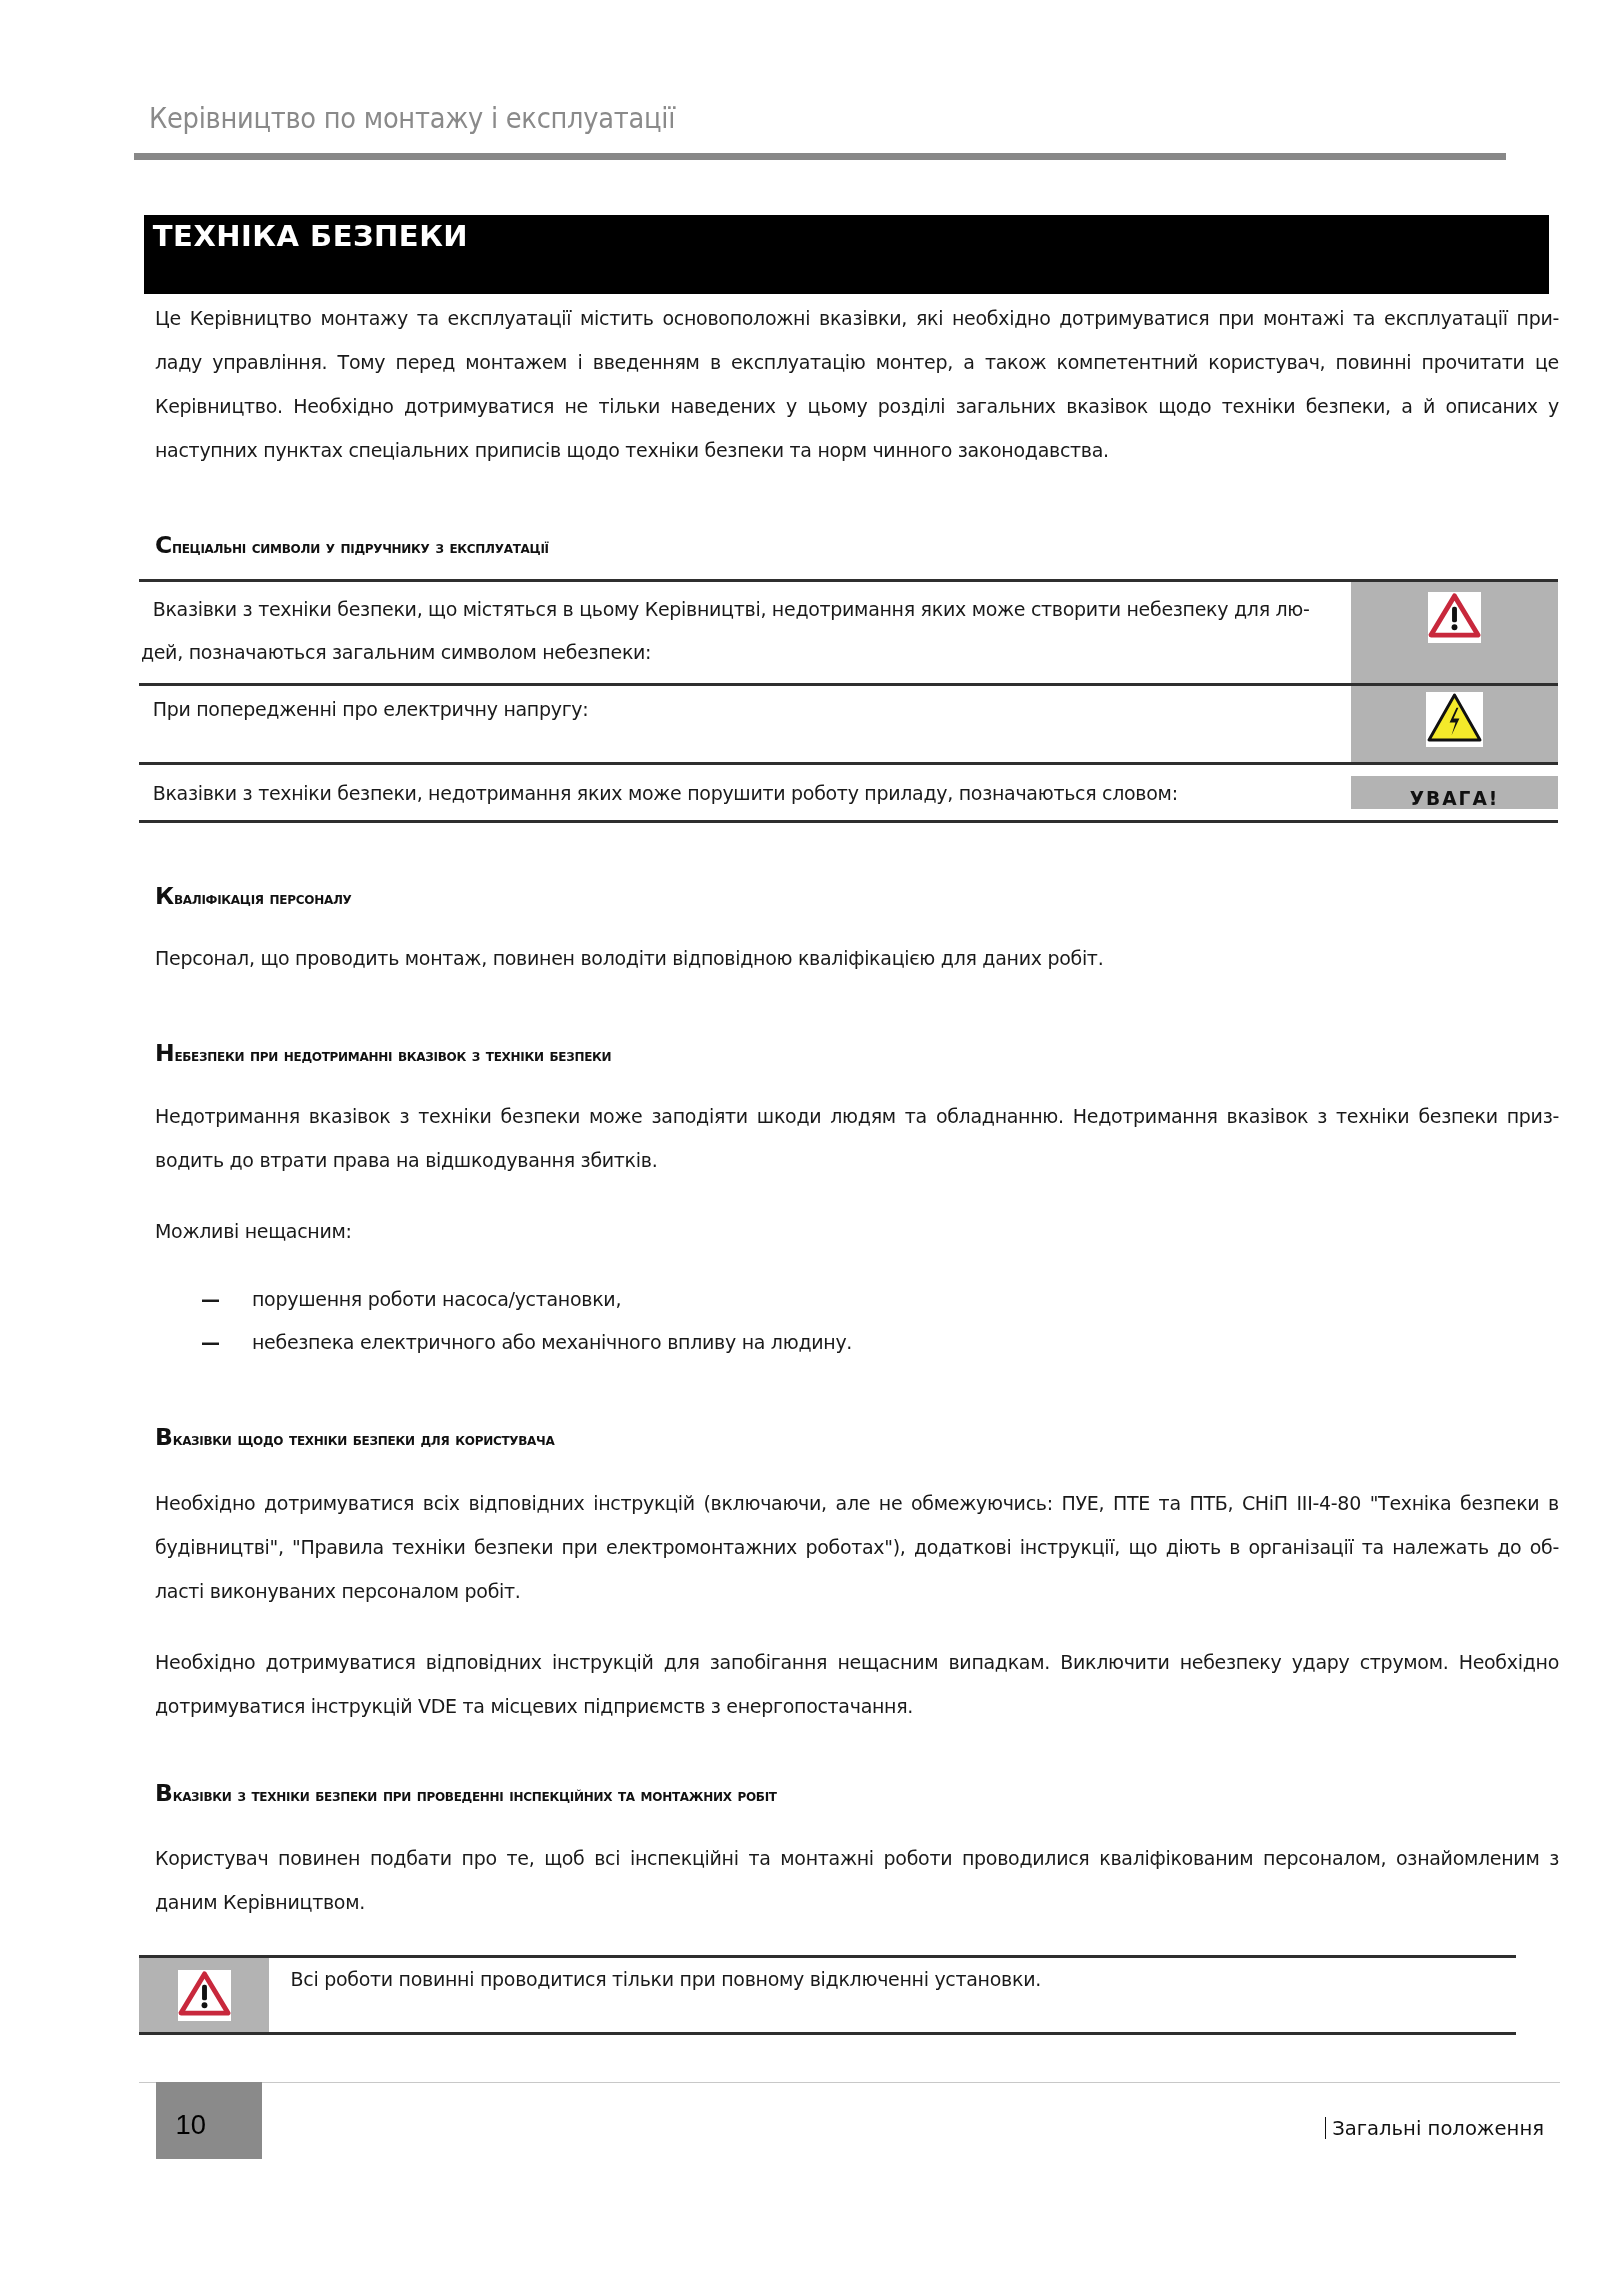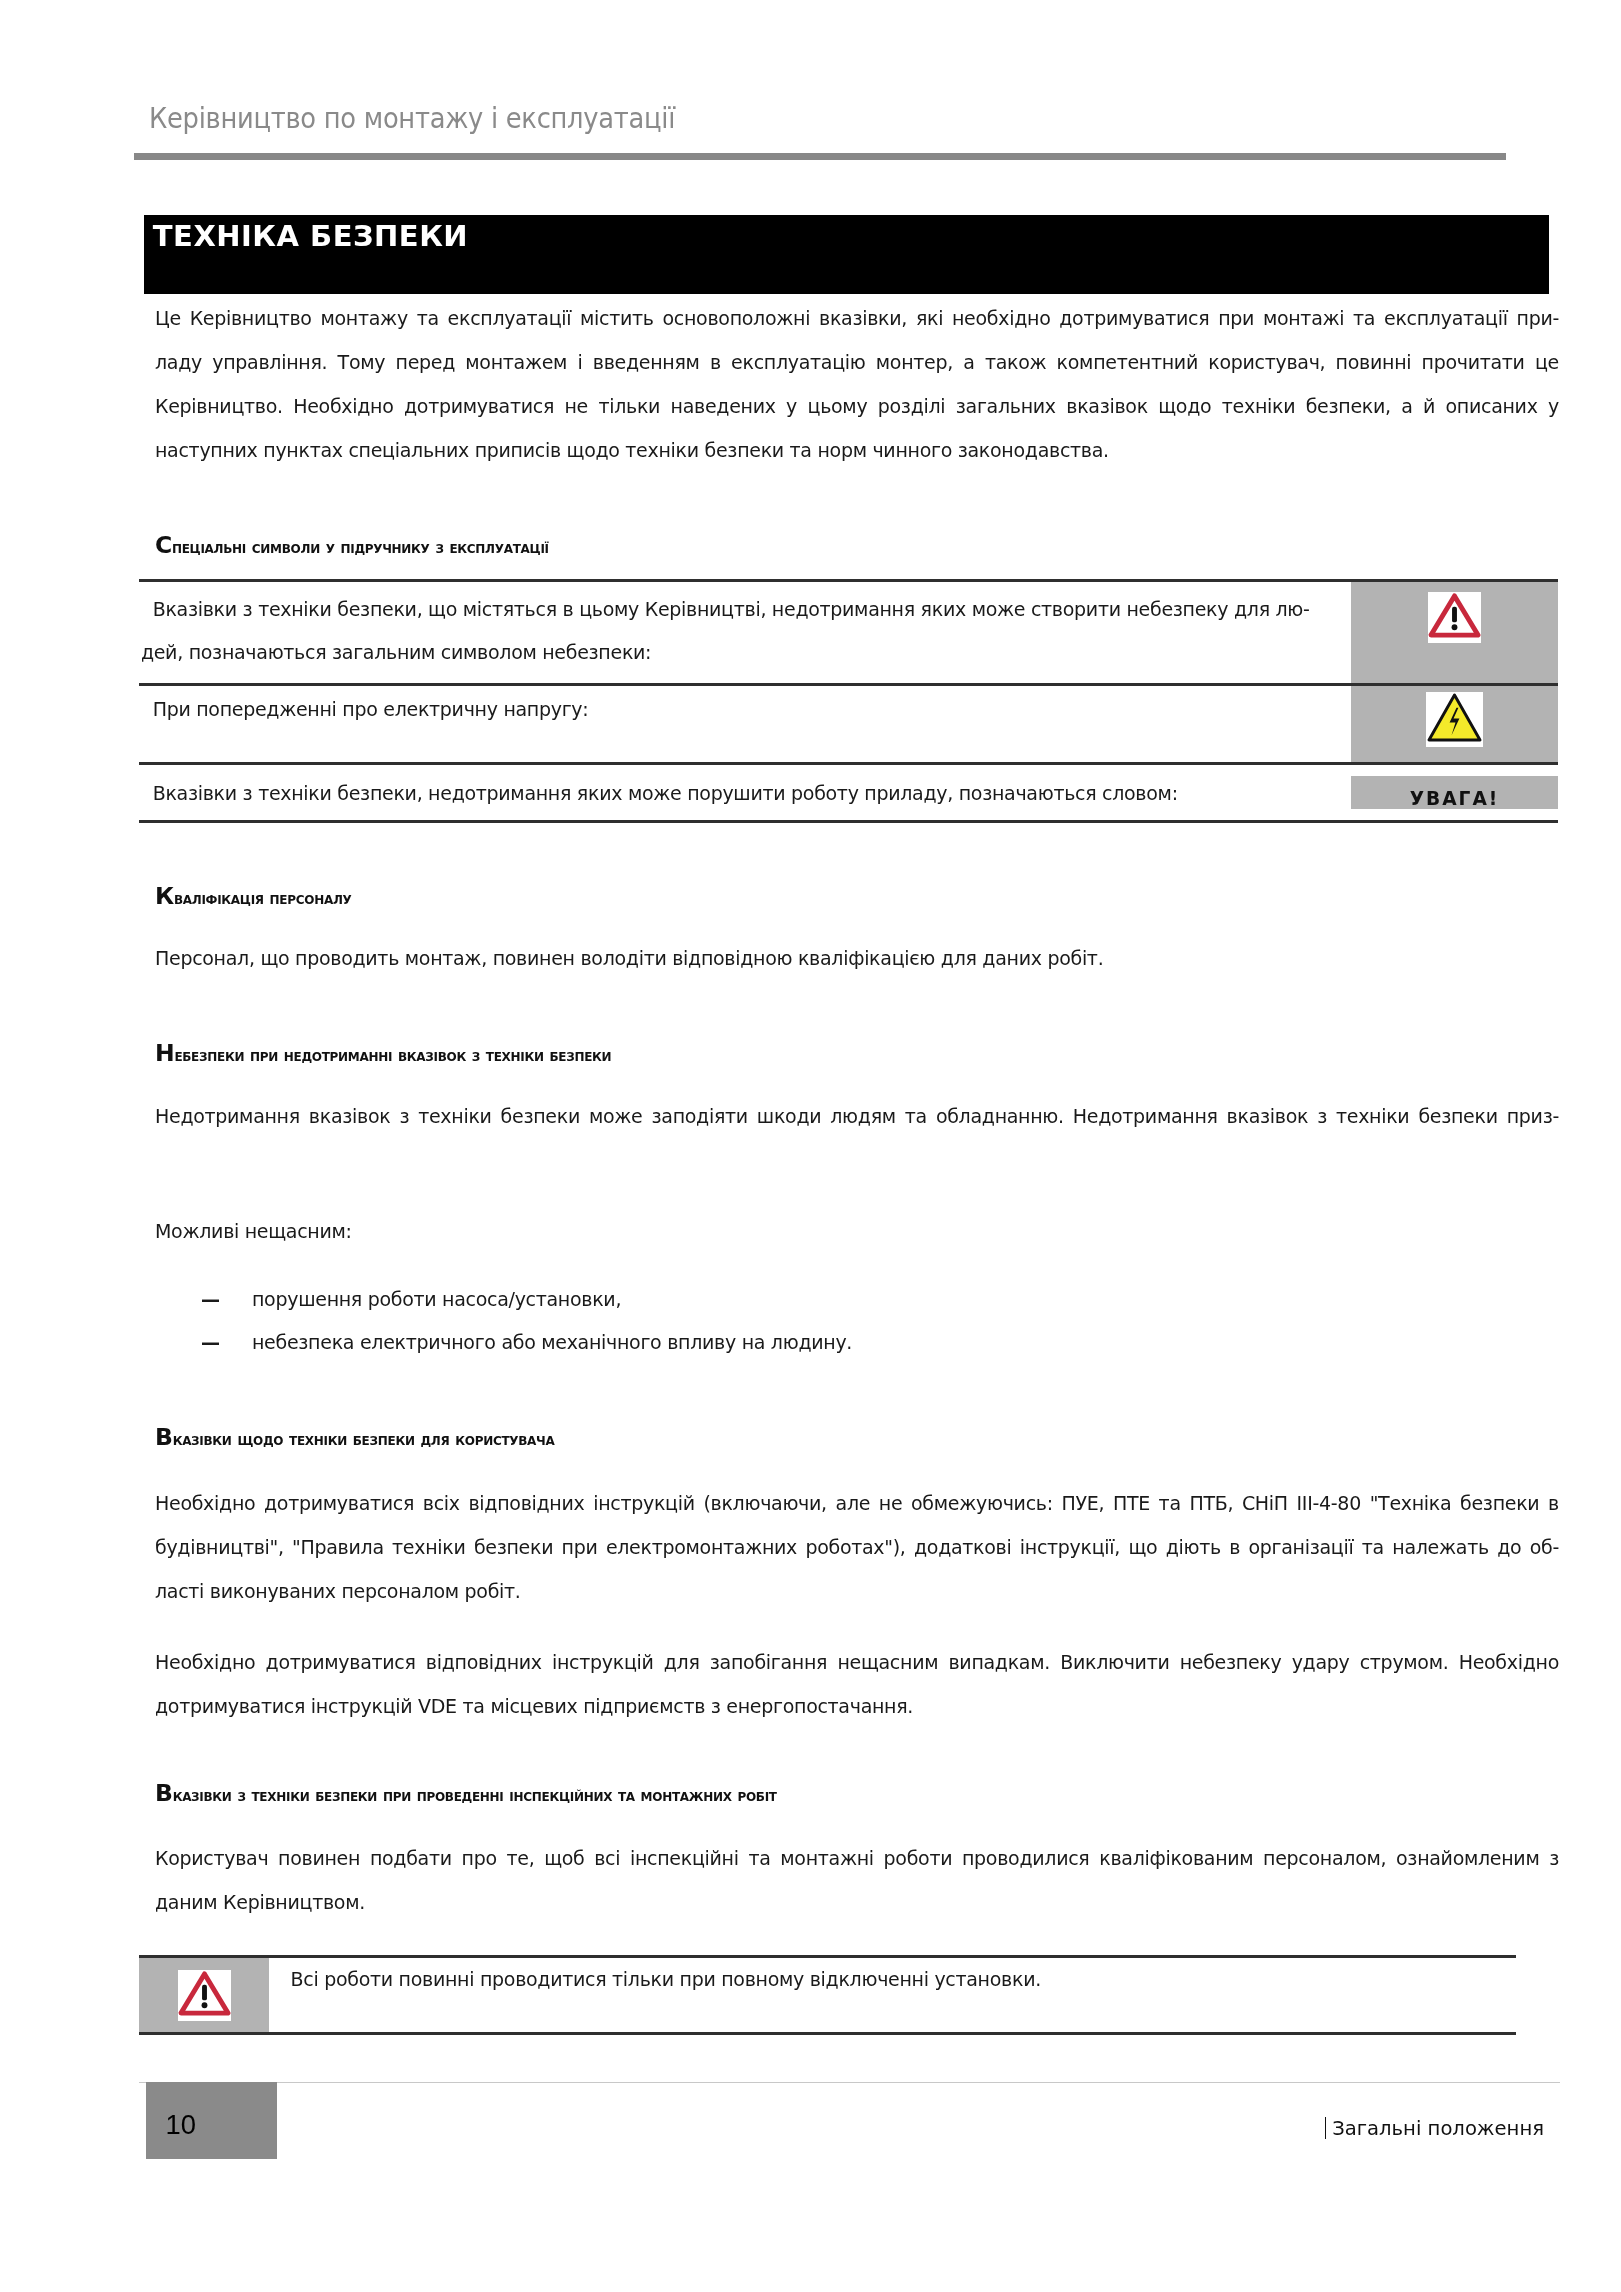--- a/index.html
+++ b/index.html
@@ -37,21 +37,21 @@
   .sym-text { flex: 1; font-size: 19px; line-height: 43px; padding: 0 13.7px 0 13.7px; color: #1a1a1a; letter-spacing: -0.3px; }
   .sym-text .l2 { margin-left: -11.8px; }
   .sym-cell { width: 207px; background: #b3b3b3; display: flex; justify-content: center; align-items: flex-start; }
   .uvaga { font-weight: bold; font-size: 18.6px; letter-spacing: 2px; margin-top: 11.8px; color: #111; }
   .bullet { left: 201px; font-size: 19px; white-space: nowrap; color: #1a1a1a; letter-spacing: -0.3px; }
   .bullet .dash { display: inline-block; width: 51px; font-weight: bold; }
   .warn-box { left: 139px; top: 1955px; width: 1377px; height: 74px; border-top: 3.9px solid #2f2f2f; border-bottom: 3.9px solid #2f2f2f; display: flex; }
   .warn-cell { width: 130px; background: #b3b3b3; display: flex; justify-content: center; align-items: flex-start; padding-top: 11.8px; box-sizing: border-box; }
   .warn-text { padding-left: 21.6px; padding-top: 9.8px; font-size: 19px; color: #1a1a1a; letter-spacing: -0.3px; }
   .footer-rule { left: 139px; top: 2082px; width: 1421px; height: 1px; background: #c8c8c8; }
-  .page-num-box { left: 146px; top: 2082px; width: 131px; height: 77px; background: #8a8a8a; }
+  .page-num-box { left: 156px; top: 2082px; width: 106px; height: 77px; background: #8a8a8a; }
   .page-num { position: absolute; left: 19.6px; top: 27.4px; font-size: 27.4px; font-family: "Liberation Sans", sans-serif; color: #000; }
   .footer-section { right: 77px; top: 2117px; font-size: 19.6px; color: #111; white-space: nowrap; }
   .footer-section .bar { display: inline-block; width: 1px; height: 21.6px; background: #111; vertical-align: -3.9px; margin-right: 5.9px; }
   .icon-box { background: #fff; display: inline-block; }
 </style>
 </head>
 <body>
 
 <div class="abs doc-header-title">Керівництво по монтажу і експлуатації</div>
 <div class="abs header-rule"></div>
@@ -113,20 +113,21 @@
 </div>
 <div class="abs para" style="top:936px;">
   <span class="line last">Персонал, що проводить монтаж, повинен володіти відповідною кваліфікацією для даних робіт.</span>
 </div>
 
 <div class="abs section-heading" style="top:1039px;">
   <span class="cap">Н</span><span>ебезпеки при недотриманні вказівок з техніки безпеки</span>
 </div>
 <div class="abs para" style="top:1094px;">
   <span class="line">Недотримання вказівок з техніки безпеки може заподіяти шкоди людям та обладнанню. Недотримання вказівок з техніки безпеки приз-</span>
+  <span class="line last">водить до втрати права на відшкодування збитків.</span>
 </div>
 <div class="abs para" style="top:1209px;">
   <span class="line last">Можливі нещасним:</span>
 </div>
 <div class="abs bullet" style="top:1288px;">
   <span class="dash">—</span><span>порушення роботи насоса/установки,</span>
 </div>
 <div class="abs bullet" style="top:1331px;">
   <span class="dash">—</span><span>небезпека електричного або механічного впливу на людину.</span>
 </div>

